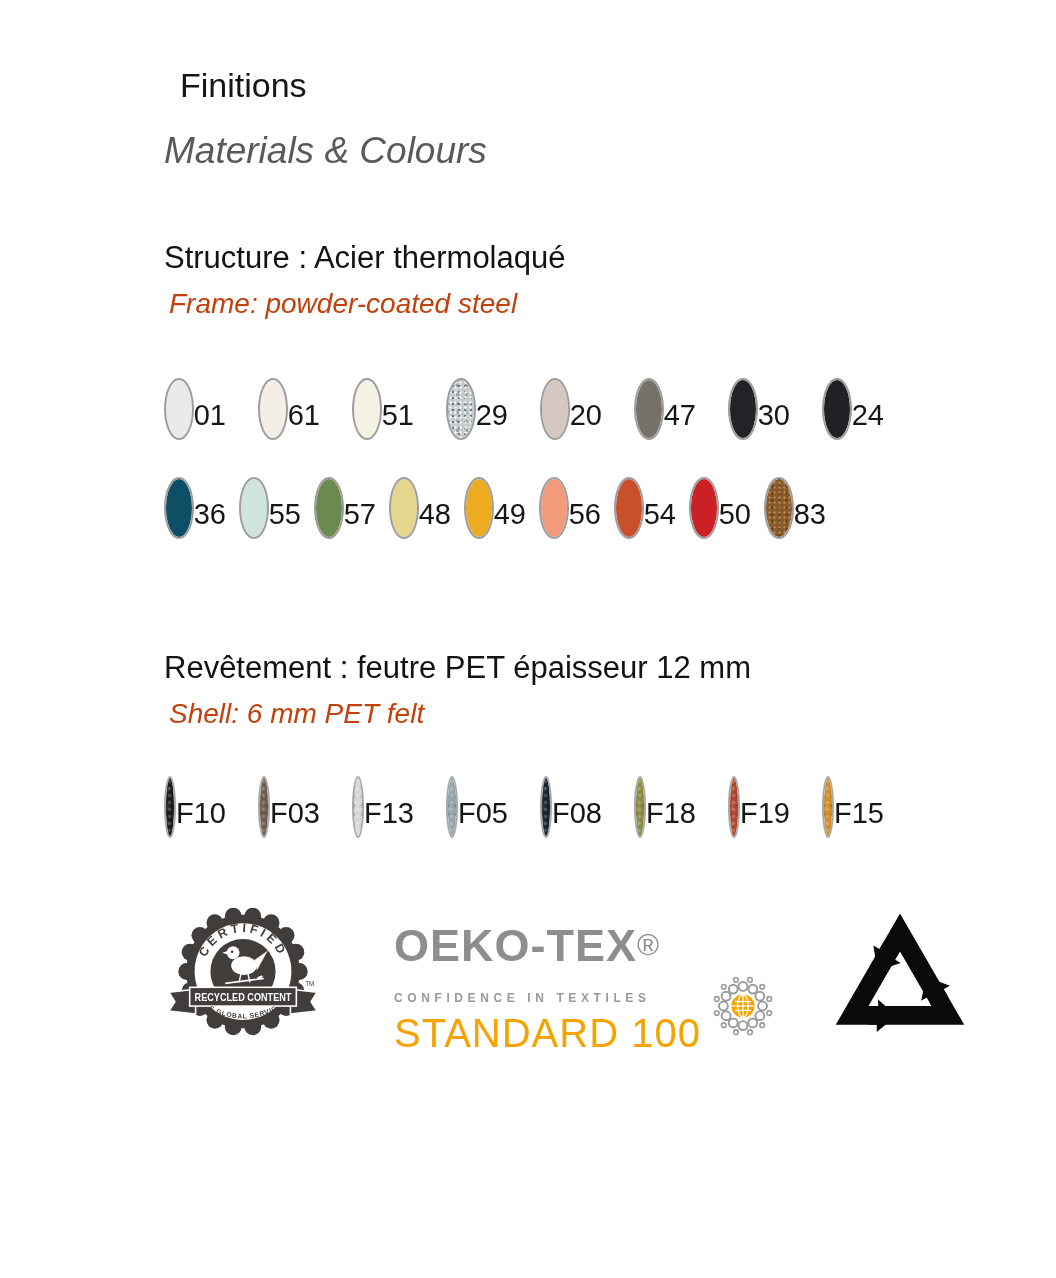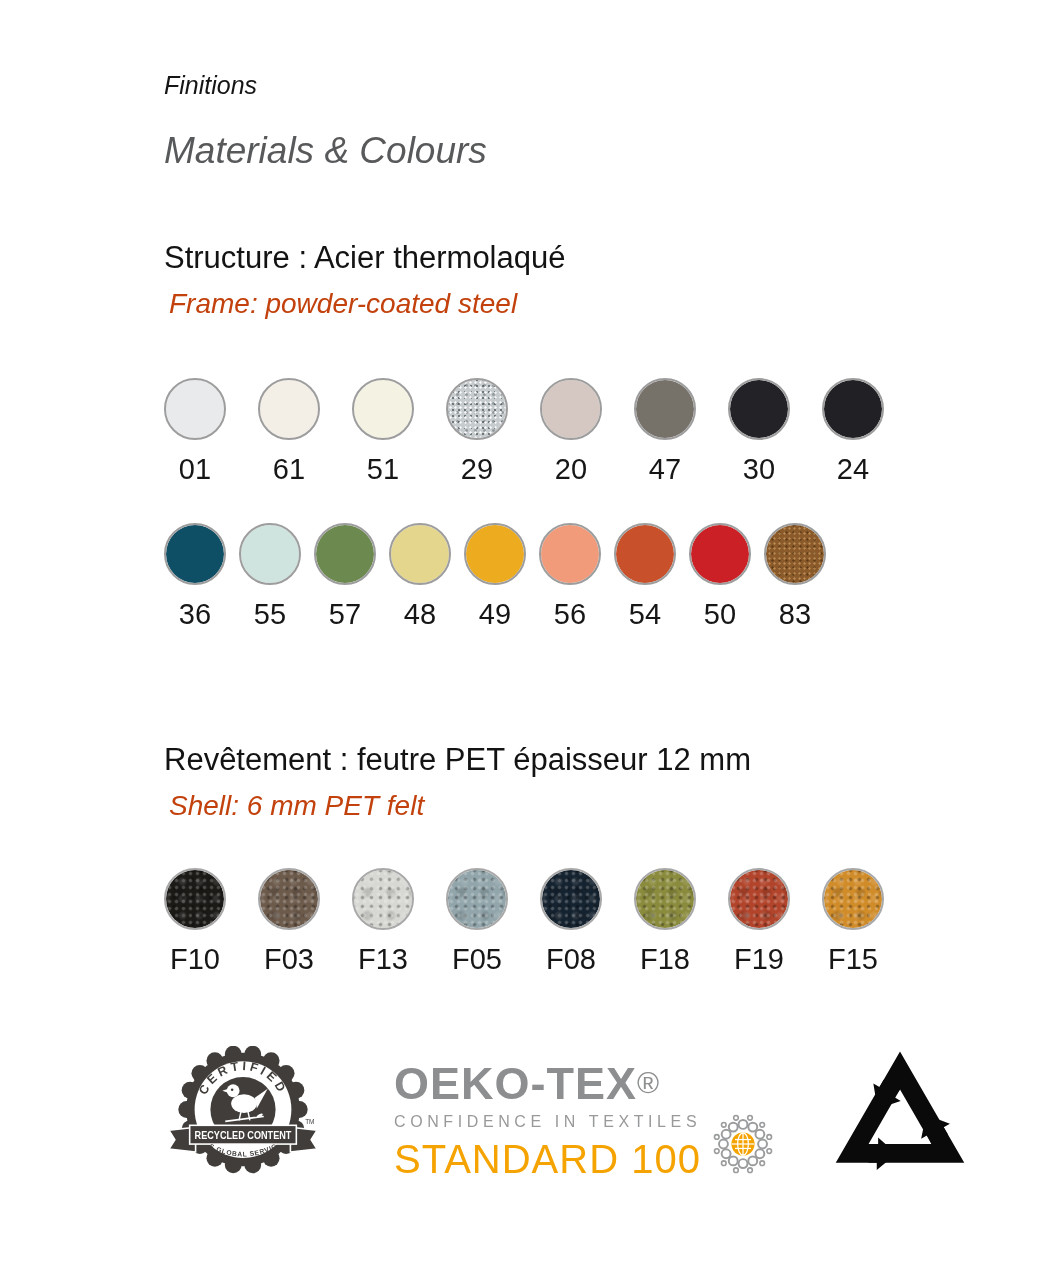--- a/index.html
+++ b/index.html
@@ -4,32 +4,32 @@
 <style>
   html,body{margin:0;padding:0;}
   body{
     width:1056px;height:1278px;background:#ffffff;
     font-family:"Liberation Sans", sans-serif;color:#161616;
     overflow:hidden;position:relative;
   }
   .page{padding:62px 0 0 164px;}
 
   
-  .title{font-size:25px;font-weight:500;color:#151515;line-height:46px;margin:0 0 20px 0;font-style:italic;}
+  .title{font-size:34px;font-weight:500;color:#151515;line-height:46px;margin:0 0 20px 16px;}
   .subtitle{font-size:37px;font-weight:500;font-style:italic;color:#58595b;line-height:46px;margin:0 0 66px 0;}
 
   .section-heading{font-size:31px;font-weight:400;color:#131313;line-height:36px;margin:0 0 10px 0;}
   .section-subheading{font-size:28px;font-style:italic;color:#c2410c;line-height:36px;margin:0 0 0 5px;}
 
   
   .swatch-row{display:flex;gap:32px;align-items:flex-start;}
   .row-structure-1{margin-top:56px;}
   .row-structure-2{margin-top:37px;gap:13px;}
   .row-shell{margin-top:44px;}
-  .swatch{display:flex;flex-direction:column;align-items:center;width:62px;}
+  .swatch{display:flex;flex-direction:row;align-items:center;width:62px;}
   .circle{
     width:62px;height:62px;border-radius:50%;
     border:2px solid #9d9d9d;box-sizing:border-box;
     background-clip:padding-box;
   }
   .swatch .label{margin-top:12px;font-size:29px;color:#161616;line-height:34px;white-space:nowrap;}
 
   
   .tex-speckle{
     background-image:
@@ -60,21 +60,21 @@
   
   .section-shell-header{margin-top:111px;}
 
   
   .footer{display:flex;align-items:flex-start;margin-top:70px;}
   .badge-recycled{width:158px;height:129px;}
   .oekotex{margin-left:72px;margin-top:14px;display:flex;align-items:flex-start;}
   .oekotex-text{display:flex;flex-direction:column;align-items:flex-start;}
   .oekotex-brand{font-size:45px;font-weight:700;color:#8c8e90;line-height:46px;letter-spacing:1px;white-space:nowrap;}
   .oekotex-brand .reg{font-size:30px;font-weight:400;vertical-align:6px;letter-spacing:0;}
-  .oekotex-tagline{font-size:16px;font-weight:400;color:#97999b;letter-spacing:4.6px;margin-top:6px;white-space:nowrap;}
+  .oekotex-tagline{font-size:12px;font-weight:700;color:#97999b;letter-spacing:4.6px;margin-top:22px;white-space:nowrap;}
   .oekotex-standard{font-size:40px;font-weight:400;color:#f5a300;margin-top:6px;letter-spacing:1px;white-space:nowrap;}
   .oekotex-flower{width:64px;height:64px;margin-left:10px;margin-top:52px;}
   .recycling{margin-left:50px;width:150px;height:124px;}
 </style>
 </head>
 <body>
 
 <div class="page">
 
   <h1 class="title">Finitions</h1>

